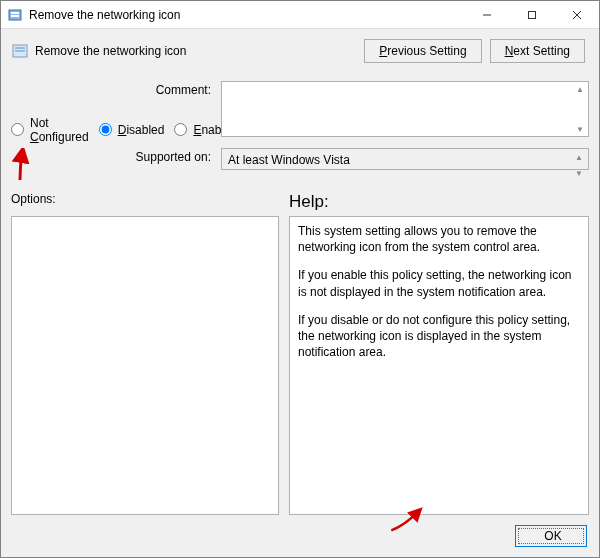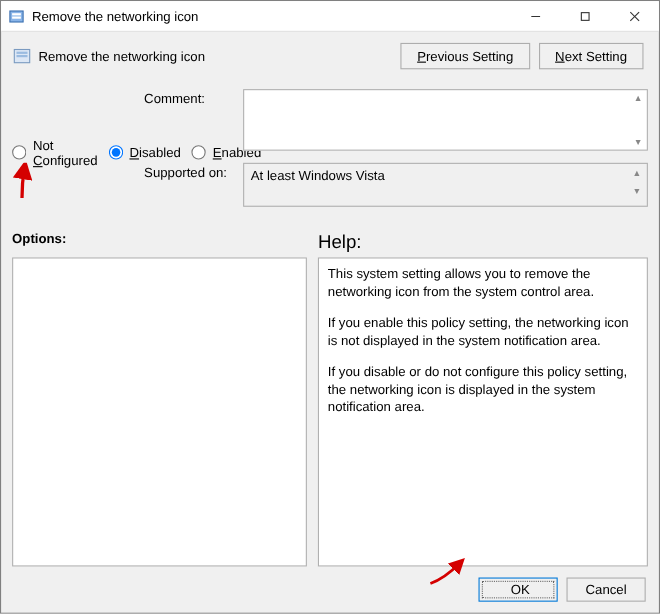--- a/index.html
+++ b/index.html
@@ -16,29 +16,29 @@
     .subheader-title { flex: 1; font-size: 12px; }
     .nav-buttons { display: flex; gap: 8px; margin-right: 4px; }
     .nav-btn { background: #f0f0f0; border: 1px solid #adadad; padding: 4px 14px; font-size: 12px; }
     .nav-btn u { text-decoration: underline; }
     .body-row1 { display: flex; padding: 10px 10px 0 10px; gap: 10px; }
     .radio-col { width: 110px; display: flex; flex-direction: row; gap: 10px; position: relative; }
     .radio-row { display: flex; align-items: center; gap: 4px; font-size: 12px; }
     .radio-row input { margin: 0 2px 0 0; }
     .comment-col { flex: 1; }
     .field-row { display: flex; gap: 10px; margin-bottom: 8px; }
-    .field-label { width: 80px; text-align: left; padding-top: 2px; font-size: 12px; }
+    .field-label { width: 80px; text-align: right; padding-top: 2px; font-size: 12px; }
     .field-control { flex: 1; }
     .comment-box { width: 100%; height: 56px; border: 1px solid #b0b0b0; background: #fff; resize: none; font-size: 12px; padding: 2px; }
-    .supported-box { width: 100%; height: 40px; border: 1px solid #b0b0b0; background: #f0f0f0; font-size: 12px; padding: 4px 6px; position: relative; }
+    .supported-box { width: 100%; height: 22px; border: 1px solid #b0b0b0; background: #f0f0f0; font-size: 12px; padding: 4px 6px; position: relative; }
     .spinner { position: absolute; right: 2px; top: 2px; display: flex; flex-direction: column; gap: 8px; }
     .spinner-cell { width: 14px; height: 12px; display: flex; align-items: center; justify-content: center; color: #888; font-size: 8px; }
     .supported-scroll { position: absolute; right: 2px; top: 2px; display: flex; flex-direction: column; justify-content: space-between; height: 28px; }
     .labels-row { display: flex; padding: 14px 10px 4px 10px; gap: 10px; }
-    .labels-row .label-left { width: 268px; font-size: 12px; font-weight: bold; }
+    .labels-row .label-left { width: 268px; font-size: 12px; }
     .labels-row .label-right { flex: 1; font-size: 17px; }
     .panes-row { display: flex; padding: 0 10px 0 10px; gap: 10px; flex: 1; min-height: 0; }
     .options-pane { width: 268px; border: 1px solid #b0b0b0; background: #fff; }
     .help-pane { flex: 1; border: 1px solid #b0b0b0; background: #fff; padding: 6px 8px; font-size: 12px; line-height: 1.35; overflow: hidden; }
     .help-pane p { margin-bottom: 12px; }
     .footer { display: flex; justify-content: flex-end; gap: 8px; padding: 10px 12px 10px 10px; position: relative; }
     .footer-btn { min-width: 72px; padding: 3px 12px; background: #f0f0f0; border: 1px solid #adadad; font-size: 12px; }
     .footer-btn.focus { border: 1.5px solid #0078d7; outline: 1px dotted #666; outline-offset: -4px; padding-left: 16px; }
     .arrow1 { position: absolute; left: 8px; top: 148px; pointer-events: none; }
     .arrow2 { position: absolute; left: 388px; top: 501px; pointer-events: none; }
@@ -142,21 +142,20 @@
     <div class="options-pane"></div>
     <div class="help-pane">
       <p>This system setting allows you to remove the networking icon from the system control area.</p>
       <p>If you enable this policy setting, the networking icon is not displayed in the system notification area.</p>
       <p>If you disable or do not configure this policy setting, the networking icon is displayed in the system notification area.</p>
     </div>
   </div>
 
   <div class="footer">
     <button class="footer-btn focus">OK</button>
-    <button class="footer-btn">Cancel</button>
   </div>
 
   <div class="arrow1">
     <svg class="arrow-svg" viewBox="0 0 36 36">
         <defs>
           <marker id="ah1" markerWidth="6" markerHeight="6" refX="3" refY="3" orient="auto">
             <path d="M0,0 L6,3 L0,6 Z" fill="#d40000"></path>
           </marker>
         </defs>
         <path d="M12,32 Q12,18 14,6" stroke="#d40000" stroke-width="3" fill="none" marker-end="url(#ah1)"></path>

